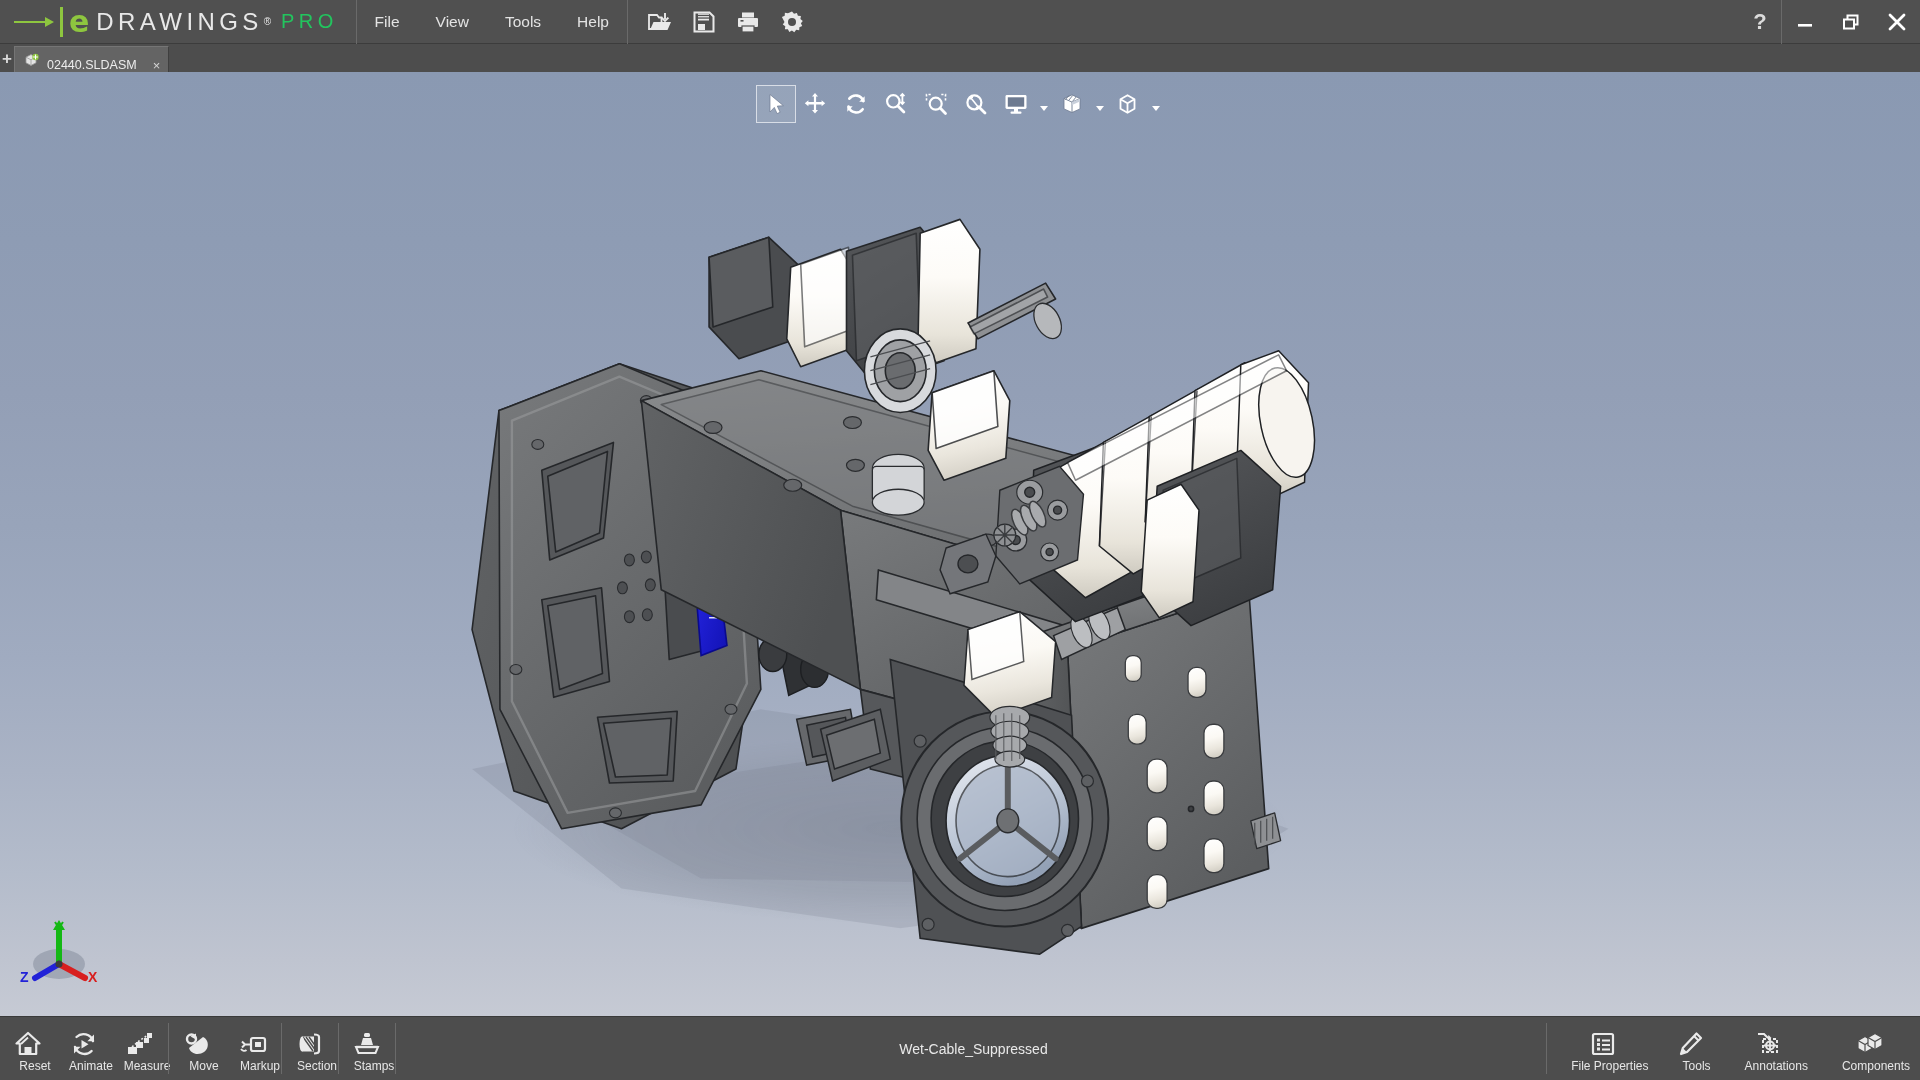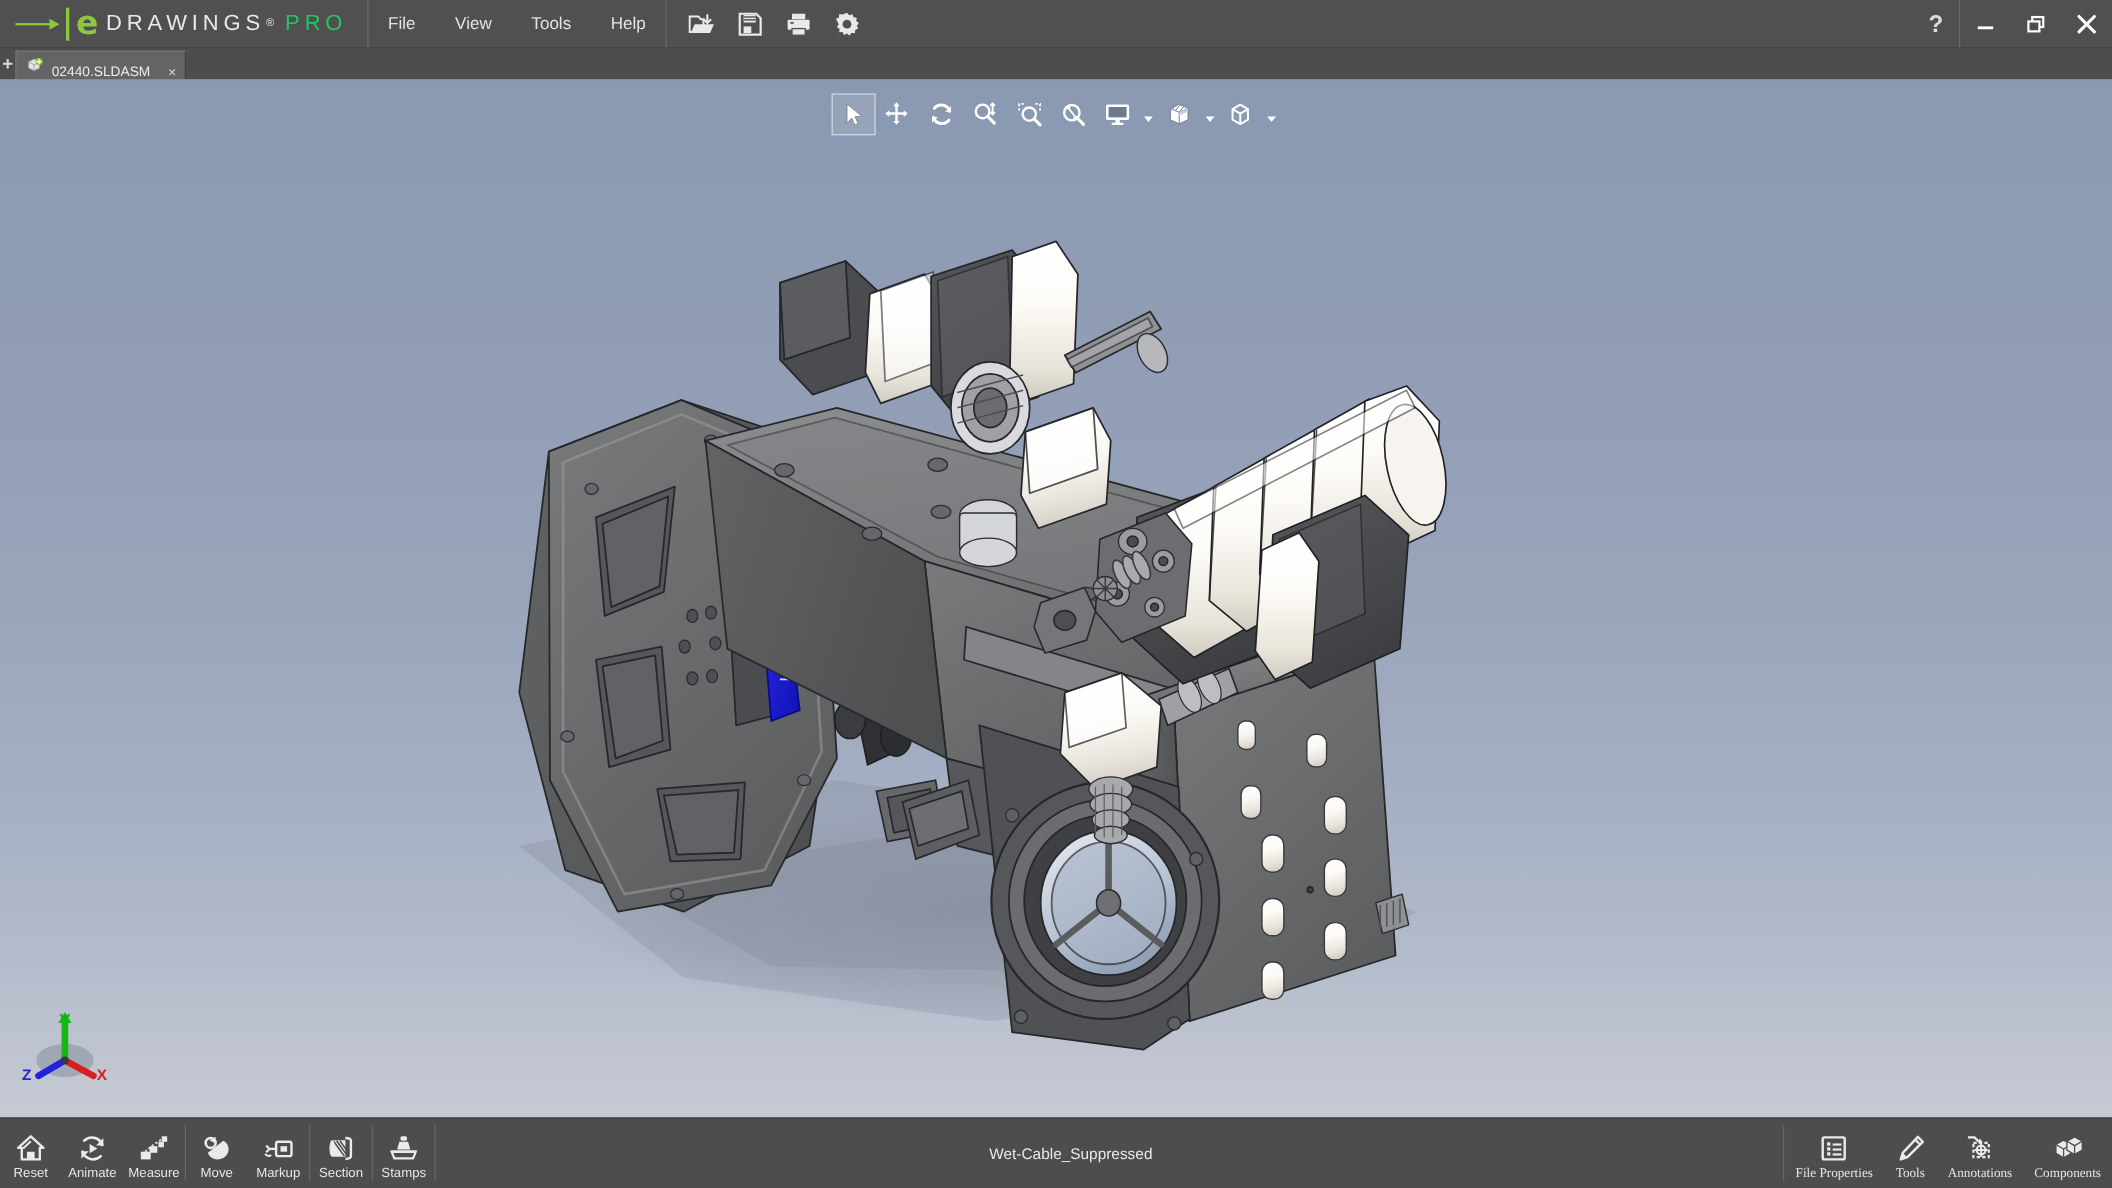--- a/index.html
+++ b/index.html
@@ -20,21 +20,21 @@
   }
   .brand { display: flex; align-items: center; height: 44px; padding: 0 18px 0 14px; }
   .brand-arrow { width: 44px; height: 18px; position: relative; margin-right: 2px; }
   .brand-arrow .shaft { position: absolute; left: 0; top: 8px; width: 34px; height: 2px; background: #8ec63f; }
   .brand-arrow .head {
     position: absolute; left: 31px; top: 4px; width: 0; height: 0;
     border-left: 9px solid #8ec63f; border-top: 5px solid transparent; border-bottom: 5px solid transparent;
   }
   .brand-bar { width: 3px; height: 30px; background: #8ec63f; margin-right: 6px; }
   .brand-e { color: #8ec63f; font-size: 30px; font-weight: 700; line-height: 1; letter-spacing: 0; font-family: "DejaVu Sans", sans-serif; }
-  .brand-drawings { color: #e8e8e8; font-size: 20px; letter-spacing: 4.4px; margin-left: 7px; font-weight: 400; }
+  .brand-drawings { color: #e8e8e8; font-size: 24px; letter-spacing: 4.4px; margin-left: 7px; font-weight: 400; }
   .brand-reg { color: #e8e8e8; font-size: 10px; vertical-align: super; margin-left: 1px; }
   .brand-pro { color: #22c55e; font-size: 20px; letter-spacing: 4.4px; margin-left: 10px; font-weight: 400; }
 
   .tbsep { width: 1px; height: 44px; background: #6a6a6a; }
 
   .menubar { display: flex; align-items: center; height: 44px; }
   .menu-item {
     color: #e3e3e3; font-size: 15.5px; padding: 12px 18px; height: 44px;
     display: flex; align-items: center; cursor: default;
   }
@@ -110,23 +110,23 @@
     height: 64px; flex: 0 0 64px; background: #4d4d4d; display: flex; align-items: stretch;
     position: relative; border-top: 1px solid #3a3a3a;
   }
   .bb-group { display: flex; align-items: stretch; }
   .bb-sep { width: 1px; background: #6a6a6a; margin: 6px 0; }
   .bb-btn {
     width: 56px; display: flex; flex-direction: column; align-items: center; justify-content: center;
     gap: 2px; cursor: default; padding-top: 4px;
   }
   .bb-btn .ico { height: 28px; display: flex; align-items: flex-end; justify-content: center; }
-  .bb-btn .lbl { color: #e6e6e6; font-size: 12px; line-height: 14px; white-space: nowrap; }
+  .bb-btn .lbl { color: #e6e6e6; font-size: 12px; line-height: 14px; white-space: nowrap; margin-left: 14px; }
   .bb-right { position: absolute; right: 0; top: 0; bottom: 0; display: flex; align-items: stretch; }
-  .bb-right .bb-btn { width: auto; padding: 4px 10px 0 10px; font-family: Liberation Serif, serif; }
+  .bb-right .bb-btn { width: auto; padding: 4px 10px 0 10px; }
   .status-text {
     position: absolute; left: 0; right: 0; top: 0; bottom: 0;
     display: flex; align-items: center; justify-content: center;
     color: #e9e9e9; font-size: 14px; pointer-events: none; padding-left: 27px;
   }
 </style>
 </head>
 <body>
 
 <div id="app">

